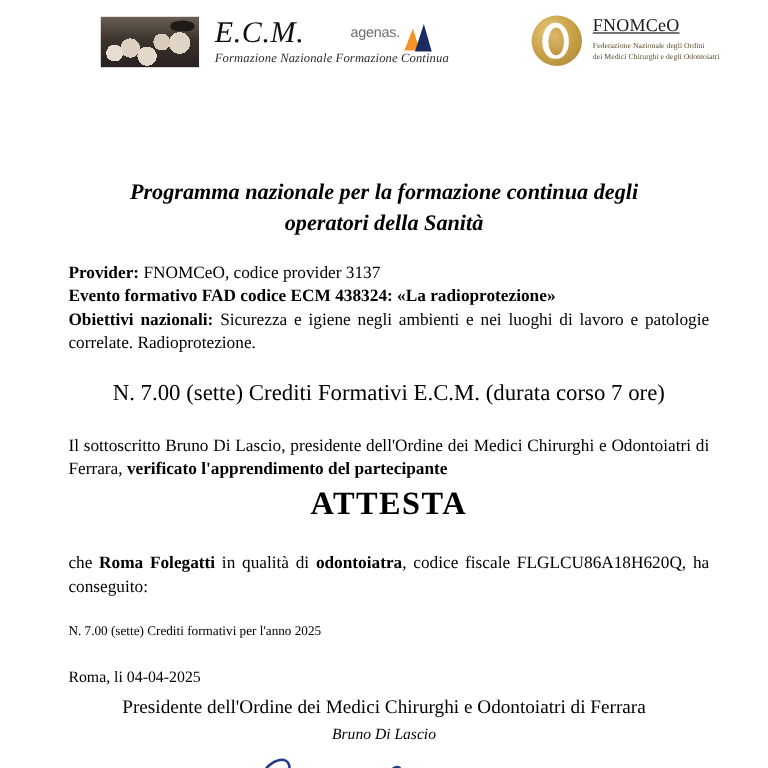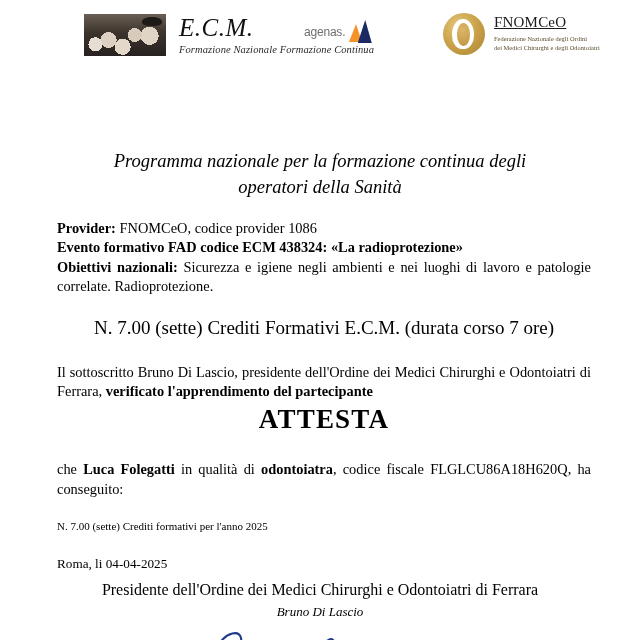--- a/index.html
+++ b/index.html
@@ -66,23 +66,23 @@
   .ecm-sub {
     font-size: 10.5px;
     font-style: italic;
     color: #2a2a2a;
     margin-top: 4px;
     letter-spacing: 0.1px;
   }
 
   .agenas {
     position: absolute;
-    left: 304px; top: 20px;
+    left: 292px; top: 20px;
     display: flex;
-    align-items: center;
+    align-items: flex-start;
   }
   .agenas-word {
     font-family: "Liberation Sans", sans-serif;
     font-size: 12px;
     color: #6d6e71;
     letter-spacing: -0.2px;
   }
   .agenas-mark {
     position: relative;
     width: 26px;
@@ -154,21 +154,21 @@
     letter-spacing: 0.05px;
   }
 
   
   .doc-title {
     position: absolute;
     left: 70px; top: 148px;
     width: 500px;
     text-align: center;
     font-size: 18.5px;
-    font-weight: normal;
+    font-weight: bold;
     font-style: italic;
     line-height: 1.42;
   }
 
   .body-block {
     position: absolute;
     left: 57px; top: 219px;
     width: 534px;
     font-size: 14.4px;
     line-height: 1.34;
@@ -271,33 +271,33 @@
 
 </div>
 
 <div class="doc-title">
   <div>Programma nazionale per la formazione continua degli</div>
   <div>operatori della Sanità</div>
 </div>
 
 <div class="body-block">
 
-  <p class="para"><span class="b">Provider:</span><span> FNOMCeO, codice provider 1086</span></p>
+  <p class="para"><span class="b">Provider:</span><span> FNOMCeO, codice provider 3137</span></p>
 
   <p class="para b">Evento formativo FAD codice ECM 438324: «La radioprotezione»</p>
 
   <p class="para just"><span class="b">Obiettivi nazionali:</span><span> Sicurezza e igiene negli ambienti e nei luoghi di lavoro e patologie correlate. Radioprotezione.</span></p>
 
   <p class="para credits-line">N. 7.00 (sette) Crediti Formativi E.C.M. (durata corso 7 ore)</p>
 
   <p class="para just sottoscritto"><span>Il sottoscritto Bruno Di Lascio, presidente dell'Ordine dei Medici Chirurghi e Odontoiatri di Ferrara, </span><span class="b">verificato l'apprendimento del partecipante</span></p>
 
   <p class="para attesta">ATTESTA</p>
 
-  <p class="para just che-line"><span>che </span><span class="b">Luca Folegatti</span><span> in qualità di </span><span class="b">odontoiatra</span><span>, codice fiscale FLGLCU86A18H620Q, ha conseguito:</span></p>
+  <p class="para just che-line"><span>che </span><span class="b">Roma Folegatti</span><span> in qualità di </span><span class="b">odontoiatra</span><span>, codice fiscale FLGLCU86A18H620Q, ha conseguito:</span></p>
 
   <p class="para credits-year">N. 7.00 (sette) Crediti formativi per l'anno 2025</p>
 
   <p class="para place-date">Roma, li 04-04-2025</p>
 
 </div>
 
 <div class="footer">
   <div class="footer-role">Presidente dell'Ordine dei Medici Chirurghi e Odontoiatri di Ferrara</div>
   <div class="footer-name">Bruno Di Lascio</div>

